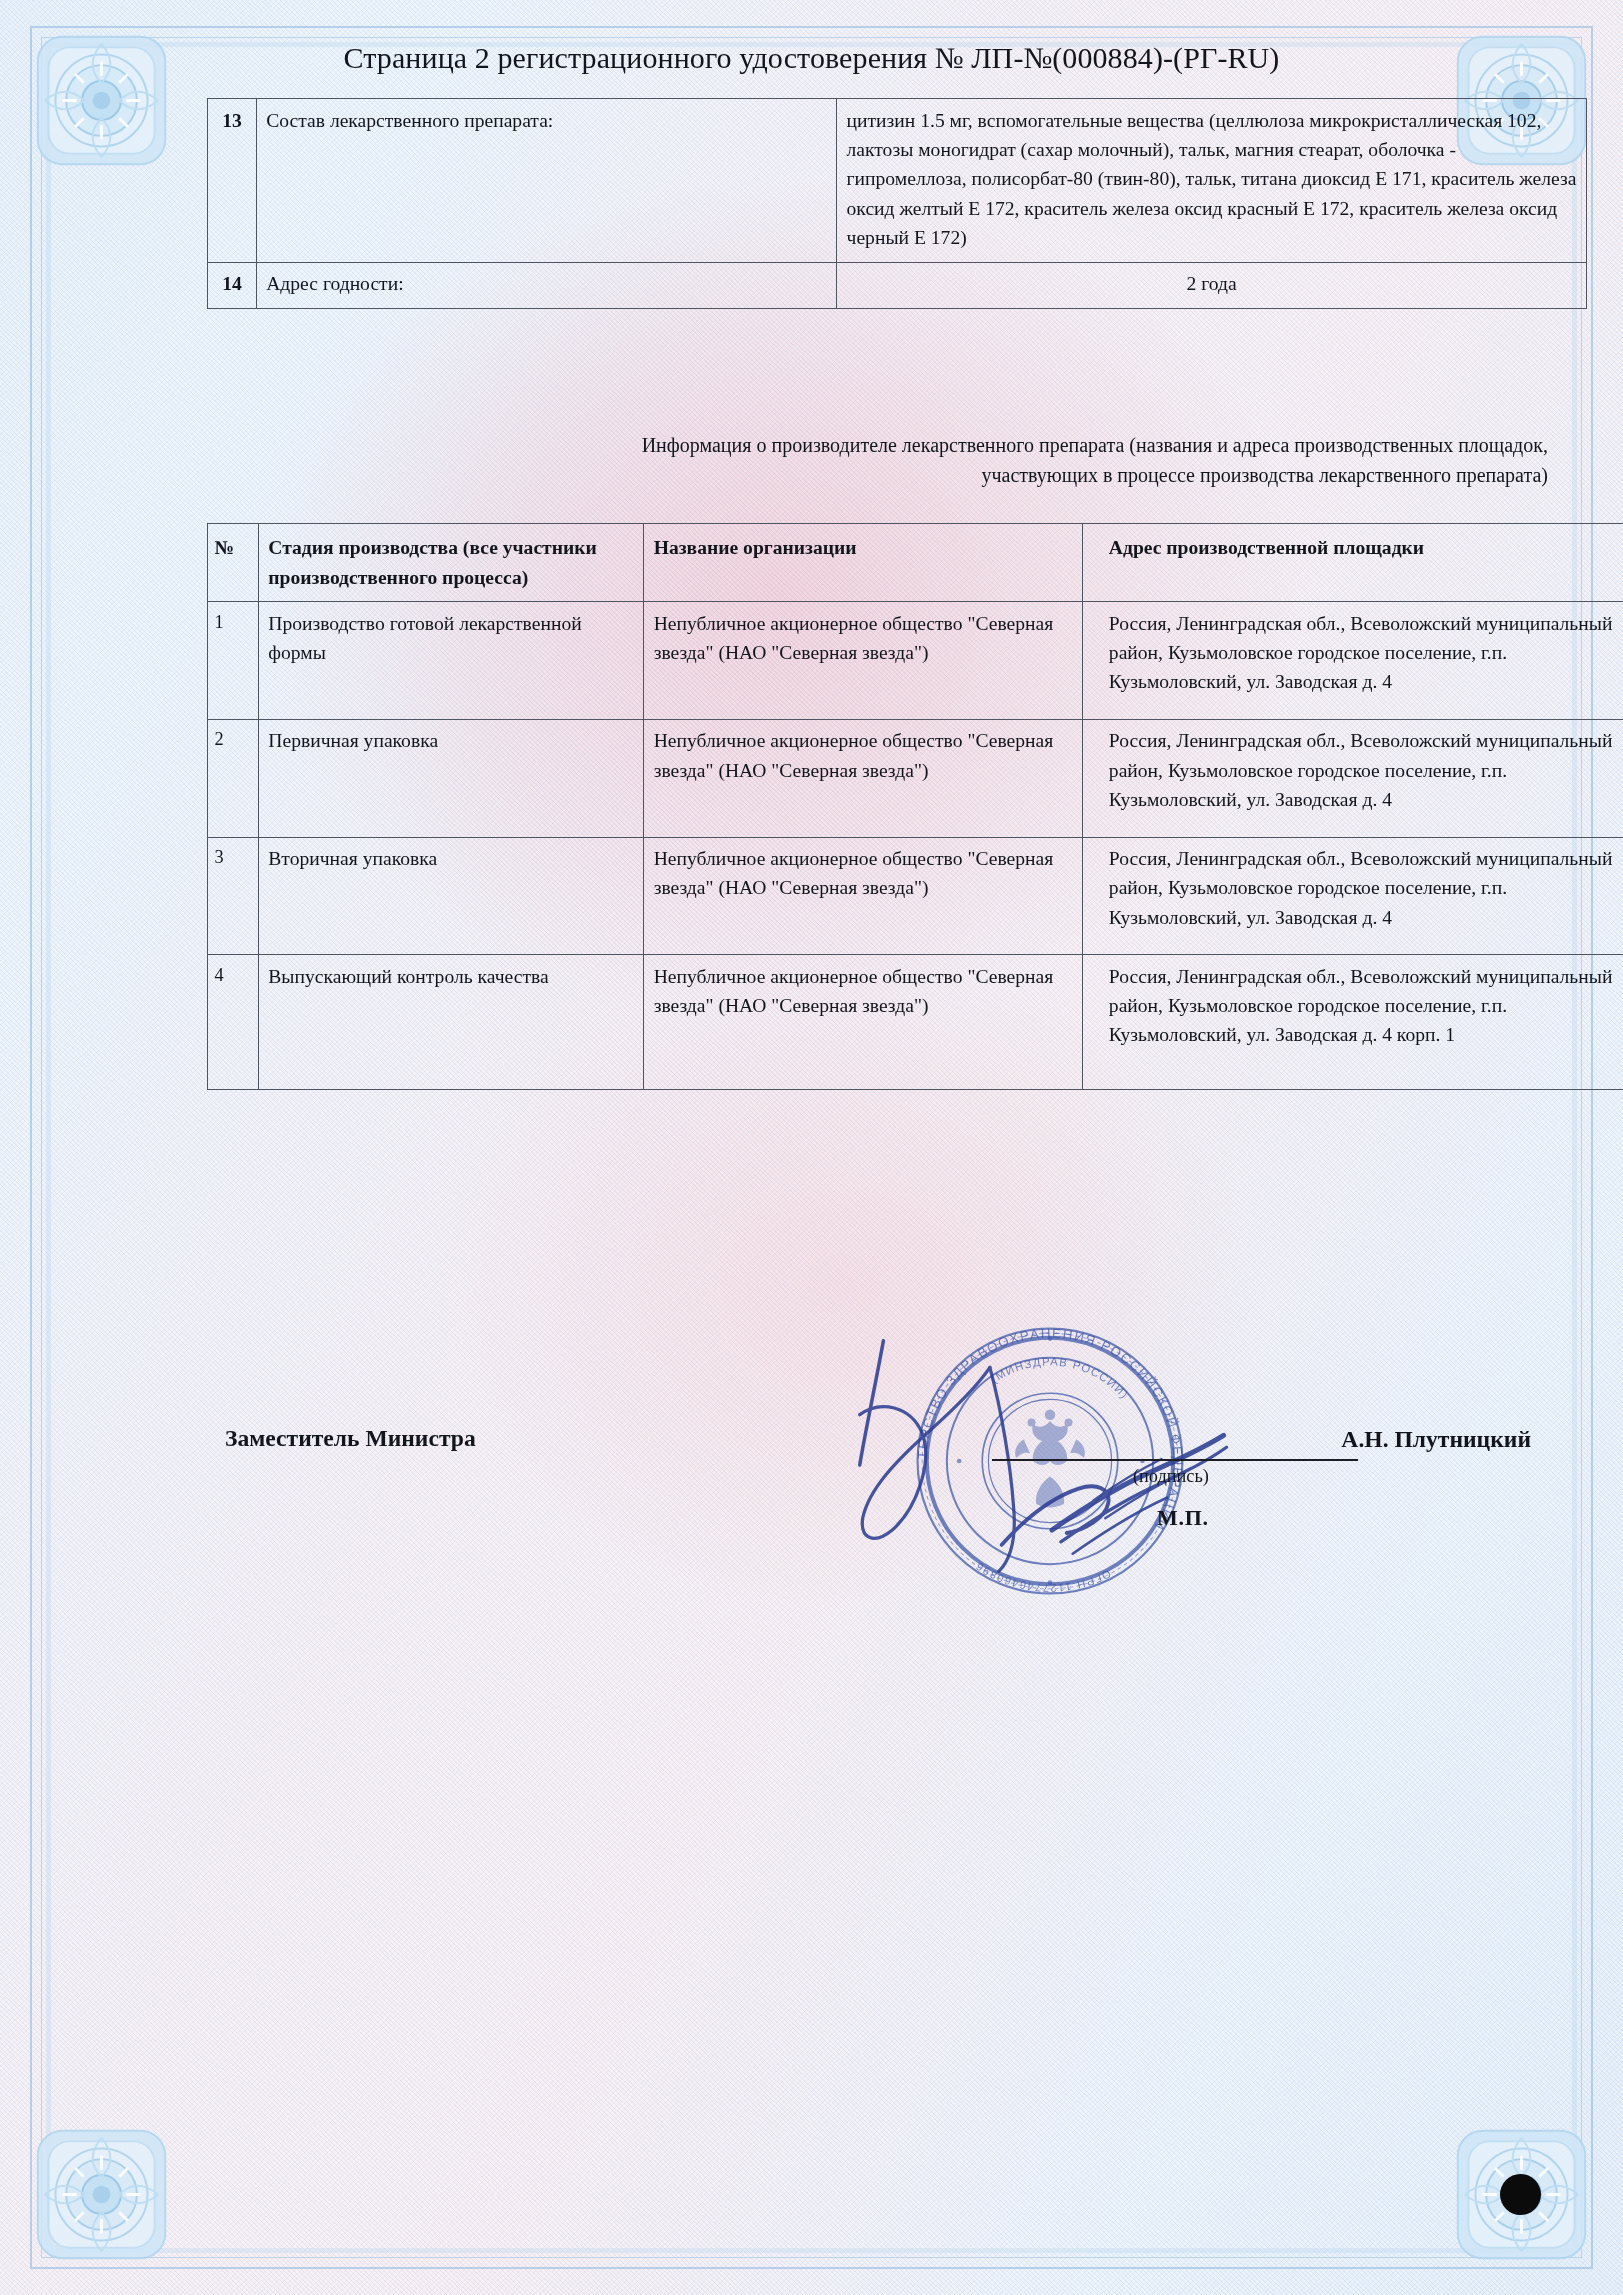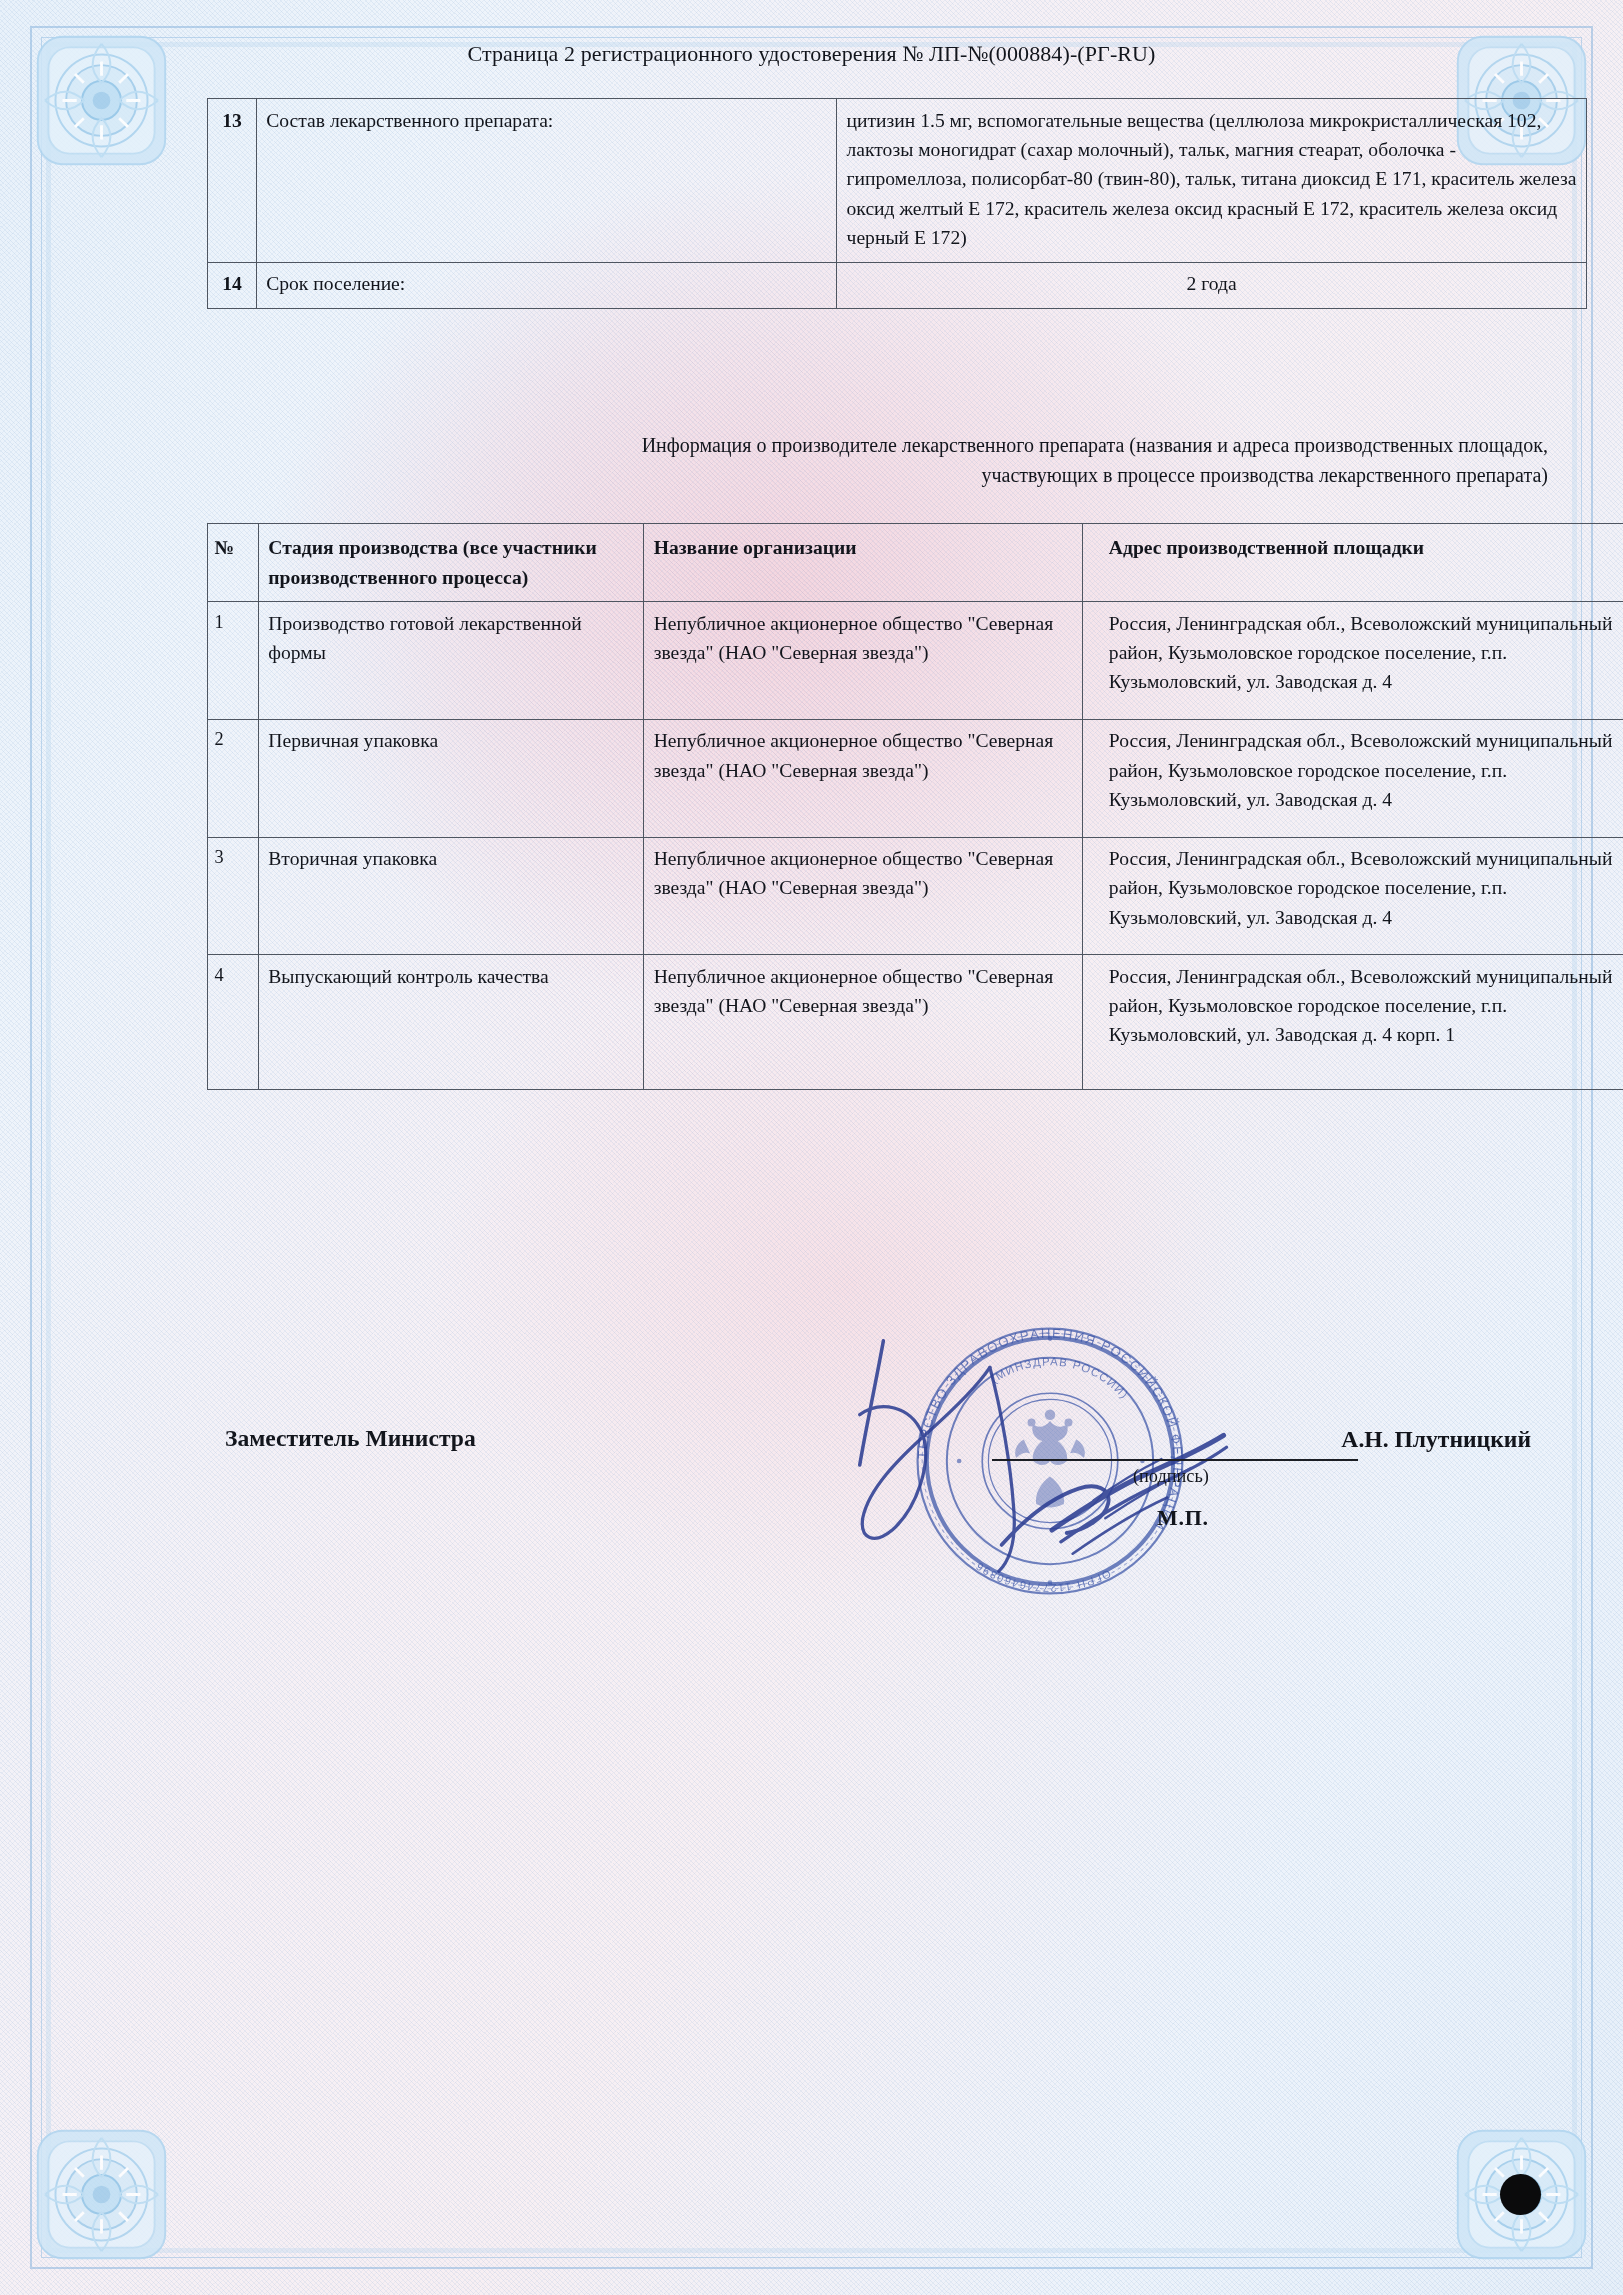--- a/index.html
+++ b/index.html
@@ -77,21 +77,21 @@
     width: 41px; height: 41px;
     border-radius: 50%;
     background: #0b0b0c;
   }
 
   
   .page-header {
     position: absolute;
     left: 0; right: 0; top: 41px;
     text-align: center;
-    font-size: 22px;
+    font-size: 30px;
     letter-spacing: 0.1px;
   }
 
   
   .doc-table {
     position: absolute;
     border-collapse: collapse;
     table-layout: fixed;
   }
   .doc-table td, .doc-table th {
@@ -310,21 +310,21 @@
 
   <table id="table-spec" class="doc-table">
     <tbody>
       <tr>
         <td class="col-no">13</td>
         <td class="col-label">Состав лекарственного препарата:</td>
         <td class="col-value">цитизин 1.5 мг, вспомогательные вещества (целлюлоза микрокристаллическая 102, лактозы моногидрат (сахар молочный), тальк, магния стеарат, оболочка - гипромеллоза, полисорбат-80 (твин-80), тальк, титана диоксид Е 171, краситель железа оксид желтый Е 172, краситель железа оксид красный Е 172, краситель железа оксид черный Е 172)</td>
       </tr>
       <tr>
         <td class="col-no">14</td>
-        <td class="col-label">Срок поселение:</td>
+        <td class="col-label">Адрес годности:</td>
         <td class="col-value value-centered">2 года</td>
       </tr>
     </tbody>
   </table>
 
   <div class="intro-para">
     <span class="cell-line">Информация о производителе лекарственного препарата (названия и адреса производственных площадок,</span>
     <span class="cell-line">участвующих в процессе производства лекарственного препарата)</span>
   </div>
 

